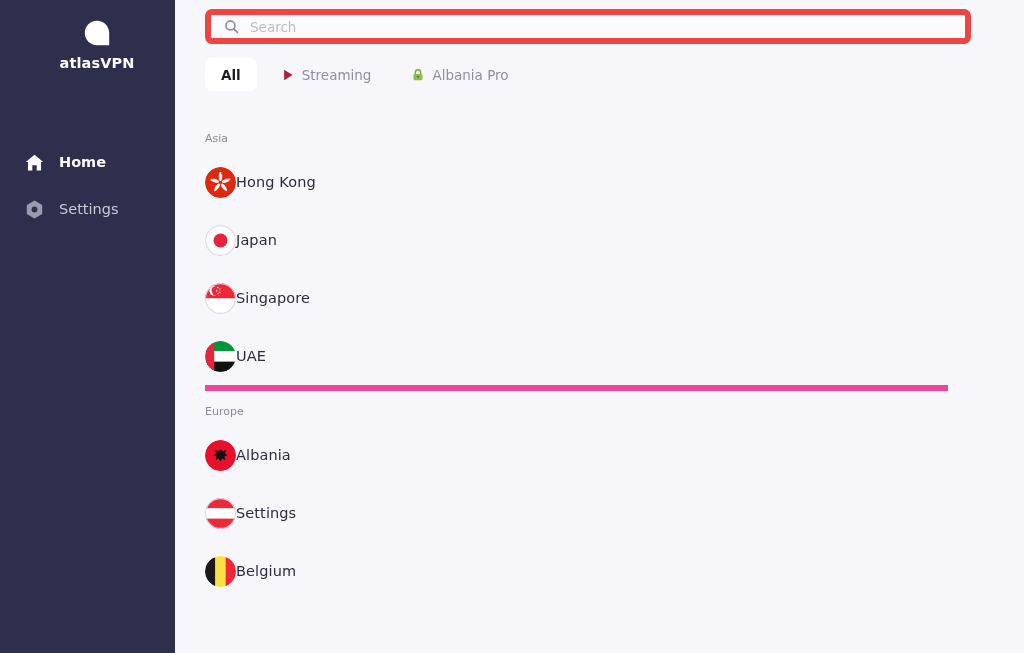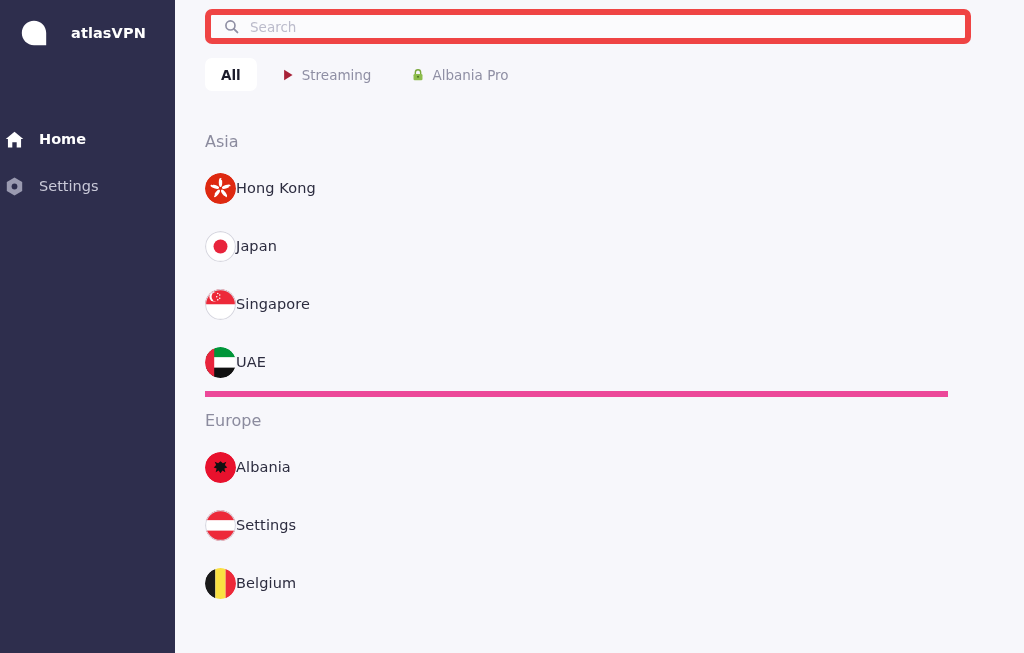--- a/index.html
+++ b/index.html
@@ -24,40 +24,41 @@
     width: 175px;
     height: 653px;
     background: #2e2e4d;
     flex: 0 0 175px;
     position: relative;
   }
 
   .brand {
     display: flex;
     align-items: center;
-    gap: 22px;
+    gap: 7px;
     padding: 18px 0 0 19px;
+    flex-direction: column;
   }
   .brand-logo { width: 30px; height: 30px; flex: 0 0 30px; display: block; }
   .brand-name {
     color: #ffffff;
     font-size: 14.5px;
     font-weight: bold;
     letter-spacing: 0.1px;
     white-space: nowrap;
   }
 
   .nav { margin-top: 72px; }
 
   .nav-item {
     display: flex;
     align-items: center;
     gap: 14px;
     height: 38px;
-    padding-left: 4px;
+    padding-left: 24px;
     cursor: pointer;
   }
   .nav-icon { width: 21px; height: 21px; flex: 0 0 21px; display: block; }
   .nav-label {
     font-size: 14.5px;
     color: #c9c9d8;
     white-space: nowrap;
   }
   .nav-item.active .nav-label {
     color: #ffffff;
@@ -132,21 +133,21 @@
     top: 118px;
     left: 0;
     right: 0;
     bottom: 0;
     overflow: hidden;
     padding-left: 30px;
     padding-right: 76px;
   }
 
   .group-label {
-    font-size: 16px;
+    font-size: 11px;
     color: #8b8b9e;
     padding: 14px 0 8px 0;
   }
 
   .group + .group .group-label { border-top: 6px solid #ec4899; }
 
   .country-row {
     display: flex;
     align-items: center;
     height: 58px;

